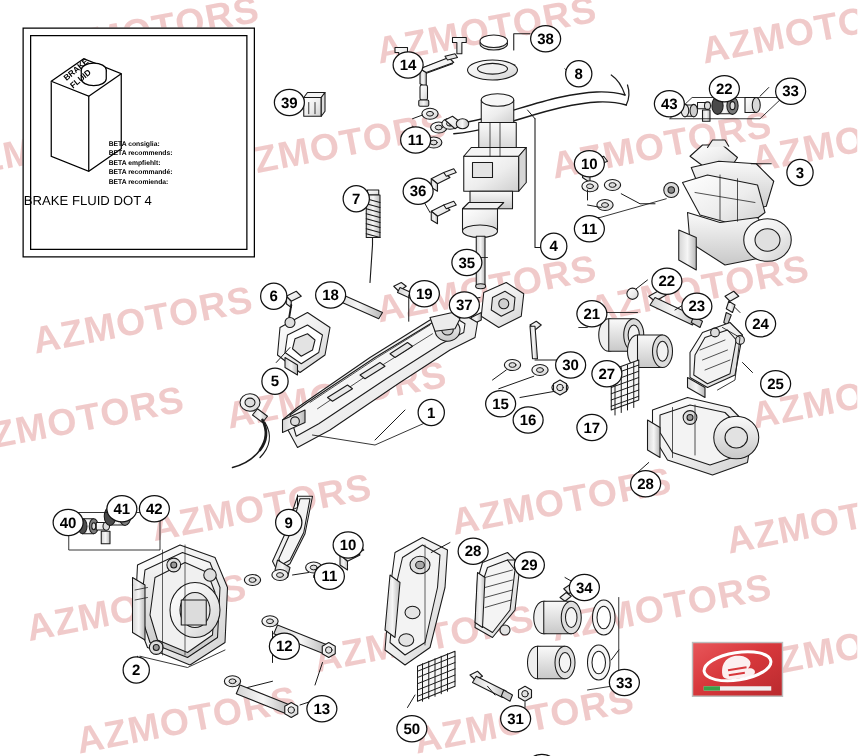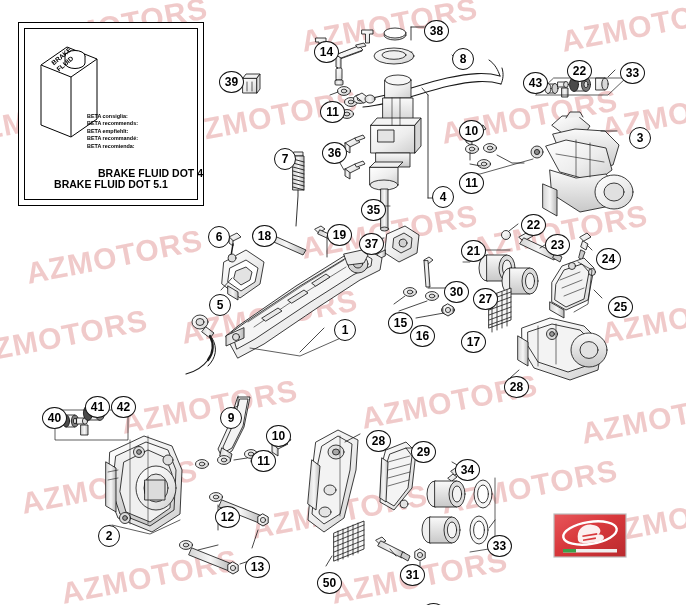--- a/index.html
+++ b/index.html
@@ -43,21 +43,21 @@
   .fl-list{
     position:absolute;left:80px;top:18px;
     font-size:8.6px;font-weight:bold;color:#000;line-height:11.6px;
     white-space:nowrap;
   }
   .beta-list{
     position:absolute;left:68px;top:90px;
     font-size:5.4px;font-weight:bold;color:#000;line-height:7.4px;
     white-space:nowrap;
   }
-  .dot4{position:absolute;left:0;right:0;top:132px;text-align:right;font-size:10.5px;font-weight:bold;margin-top:12px;}
+  .dot4{position:absolute;left:0;right:0;top:132px;text-align:left;font-size:10.5px;font-weight:normal;}
   .dot51{position:absolute;left:0;right:0;top:155px;text-align:center;font-size:10.5px;font-weight:bold;}
   .bottle-label{
     position:absolute;left:31px;top:38px;
     font-size:6.6px;font-weight:bold;line-height:8px;
     transform:rotate(-40deg);transform-origin:0 0;white-space:nowrap;
   }
   
   #betalogo{
     position:absolute;left:553px;top:513px;width:74px;height:45px;z-index:25;
   }
@@ -565,21 +565,20 @@
 
     <div class="beta-list">
       <div>BETA consiglia:</div>
       <div>BETA recommends:</div>
       <div>BETA empfiehlt:</div>
       <div>BETA recommandé:</div>
       <div>BETA recomienda:</div>
     </div>
 
     <div class="dot4">BRAKE FLUID DOT 4</div>
-    <div class="dot51">BRAKE FLUID DOT 5.1</div>
   </div>
 
   <svg id="betalogo" viewBox="0 0 74 45" xmlns="http://www.w3.org/2000/svg">
     <defs>
       <linearGradient id="badge" x1="0" y1="0" x2="1" y2="1">
         <stop offset="0%" stop-color="#e8575b"></stop>
         <stop offset="45%" stop-color="#d8383c"></stop>
         <stop offset="100%" stop-color="#b92a2e"></stop>
       </linearGradient>
     </defs>

